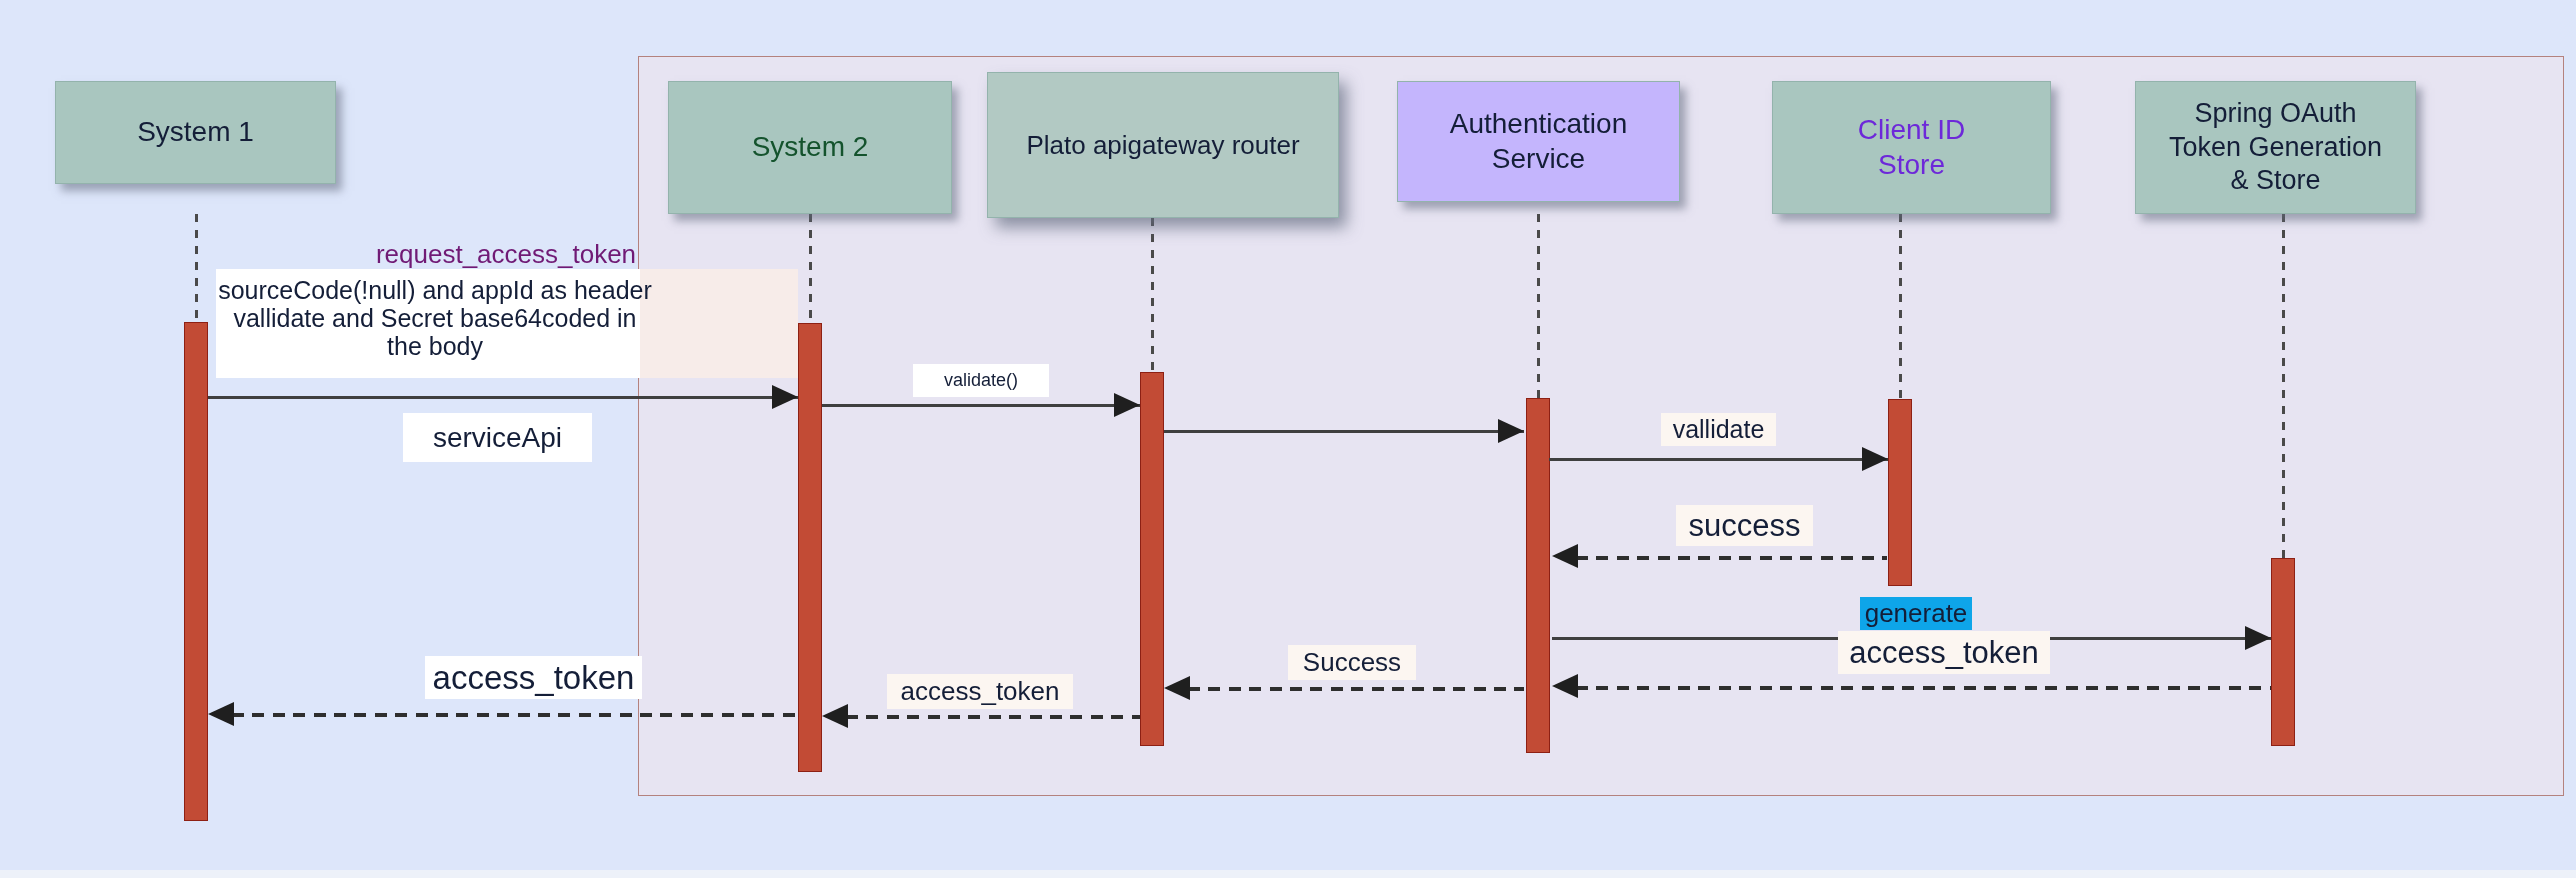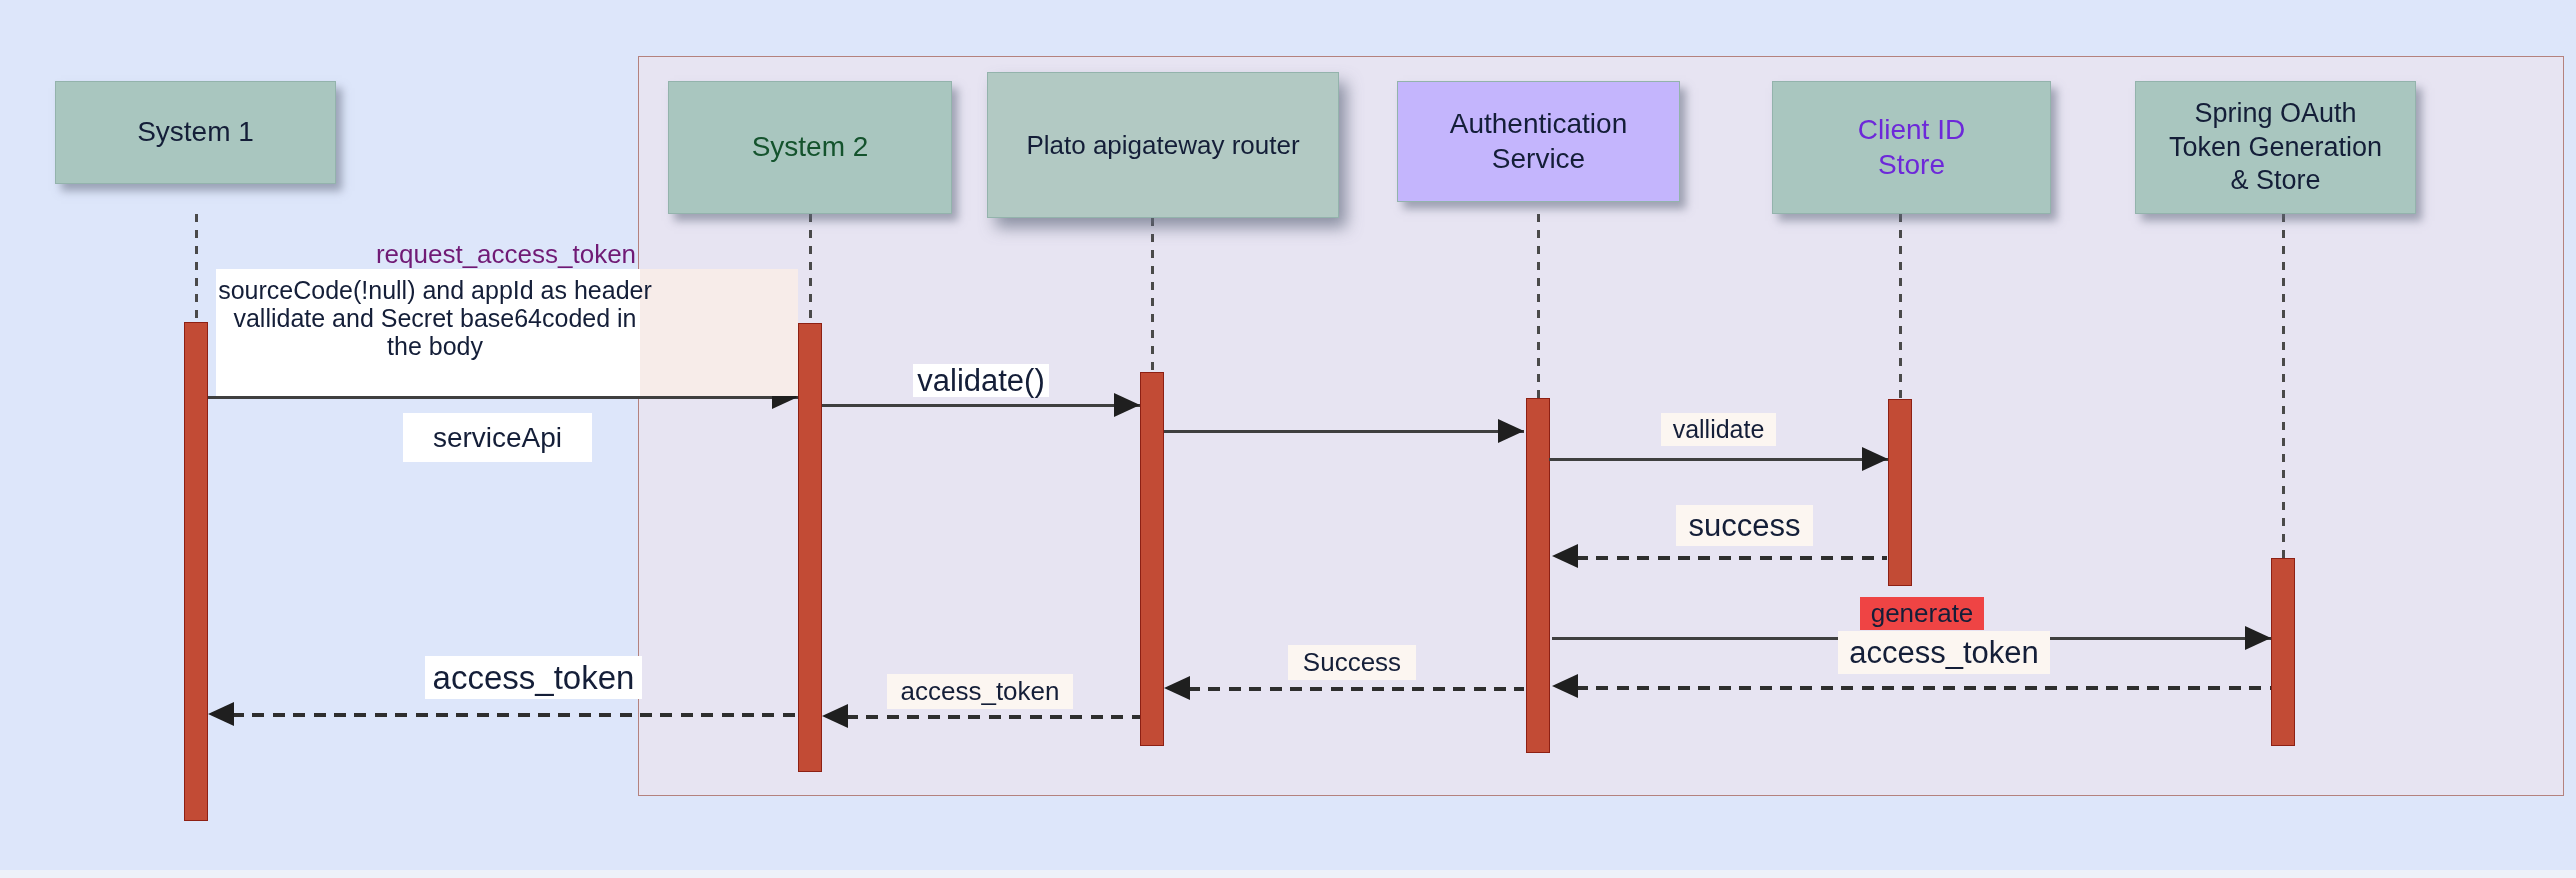--- a/index.html
+++ b/index.html
@@ -54,46 +54,46 @@
     <div class="actor-box" style="left: 2135px; top: 81px; width: 281px; height: 133px; background: rgb(169, 198, 191); border: 0.9px solid rgb(147, 179, 172); box-shadow: rgba(100, 108, 128, 0.55) 5.6px 6.5px 8.4px; color: rgb(20, 30, 56); font-size: 27px;">
       <div>Spring OAuth</div>
       <div>Token Generation</div>
       <div>&amp; Store</div>
     </div>
     <div class="activation" style="left: 2271px; top: 558px; width: 24px; height: 188px; background: rgb(194, 75, 53); border: 1.9px solid rgb(141, 32, 20);"></div>
     <div class="msg-line" style="left: 208px; top: 396px; width: 590px; height: 2.8px; background: rgb(63, 63, 63);"></div>
     <div class="arrow-head" style="border-top: 12px solid transparent; border-bottom: 12px solid transparent; left: 772px; top: 385px; border-left: 26px solid rgb(31, 31, 31);"></div>
     <div class="msg-line" style="left: 822px; top: 404px; width: 318px; height: 2.8px; background: rgb(63, 63, 63);"></div>
     <div class="arrow-head" style="border-top: 12px solid transparent; border-bottom: 12px solid transparent; left: 1114px; top: 393px; border-left: 26px solid rgb(31, 31, 31);"></div>
-    <div class="msg-label" style="left: 913px; top: 364px; width: 136px; height: 33px; background: rgb(255, 255, 255); color: rgb(20, 30, 56); font-size: 31px;">validate()</div>
+    <div class="msg-label" style="left: 913px; top: 364px; width: 136px; height: 33px; background: rgb(255, 255, 255); color: rgb(20, 30, 56); font-size: 18px;">validate()</div>
     <div class="msg-line" style="left: 1164px; top: 430px; width: 360px; height: 2.8px; background: rgb(63, 63, 63);"></div>
     <div class="arrow-head" style="border-top: 12px solid transparent; border-bottom: 12px solid transparent; left: 1498px; top: 419px; border-left: 26px solid rgb(31, 31, 31);"></div>
     <div class="msg-line" style="left: 1549px; top: 458px; width: 339px; height: 2.8px; background: rgb(63, 63, 63);"></div>
     <div class="arrow-head" style="border-top: 12px solid transparent; border-bottom: 12px solid transparent; left: 1862px; top: 447px; border-left: 26px solid rgb(31, 31, 31);"></div>
     <div class="msg-label" style="left: 1661px; top: 413px; width: 115px; height: 33px; background: rgb(252, 246, 241); color: rgb(20, 30, 56); font-size: 25px;">vallidate</div>
     <div class="msg-line" style="left: 1576px; top: 556px; width: 311px; height: 3.7px; background: repeating-linear-gradient(90deg, rgb(46, 46, 46) 0px, rgb(46, 46, 46) 12px, transparent 12px, transparent 20.4px);"></div>
     <div class="arrow-head" style="border-top: 12px solid transparent; border-bottom: 12px solid transparent; left: 1552px; top: 544px; border-right: 26px solid rgb(31, 31, 31);"></div>
     <div class="msg-label" style="left: 1676px; top: 505px; width: 137px; height: 41px; background: rgb(252, 246, 241); color: rgb(20, 30, 56); font-size: 31px;">success</div>
     <div class="msg-line" style="left: 1552px; top: 637px; width: 719px; height: 2.8px; background: rgb(63, 63, 63);"></div>
     <div class="arrow-head" style="border-top: 12px solid transparent; border-bottom: 12px solid transparent; left: 2245px; top: 626px; border-left: 26px solid rgb(31, 31, 31);"></div>
-    <div class="msg-label" style="left: 1860px; top: 597px; width: 124px; height: 33px; background: #ef4444; color: rgb(20, 30, 56); font-size: 26px;">generate</div>
+    <div class="msg-label" style="left: 1860px; top: 597px; width: 112px; height: 33px; background: #0ea5e9; color: rgb(20, 30, 56); font-size: 26px;">generate</div>
     <div class="msg-label" style="left: 1838px; top: 631px; width: 212px; height: 43px; background: rgb(252, 246, 241); color: rgb(20, 30, 56); font-size: 31px;">access_token</div>
     <div class="msg-line" style="left: 1576px; top: 686px; width: 695px; height: 3.7px; background: repeating-linear-gradient(90deg, rgb(46, 46, 46) 0px, rgb(46, 46, 46) 12px, transparent 12px, transparent 20.4px);"></div>
     <div class="arrow-head" style="border-top: 12px solid transparent; border-bottom: 12px solid transparent; left: 1552px; top: 674px; border-right: 26px solid rgb(31, 31, 31);"></div>
     <div class="msg-line" style="left: 1188px; top: 687px; width: 336px; height: 3.7px; background: repeating-linear-gradient(90deg, rgb(46, 46, 46) 0px, rgb(46, 46, 46) 12px, transparent 12px, transparent 20.4px);"></div>
     <div class="arrow-head" style="border-top: 12px solid transparent; border-bottom: 12px solid transparent; left: 1164px; top: 676px; border-right: 26px solid rgb(31, 31, 31);"></div>
     <div class="msg-label" style="left: 1288px; top: 645px; width: 128px; height: 35px; background: rgb(252, 246, 241); color: rgb(20, 30, 56); font-size: 26px;">Success</div>
     <div class="msg-line" style="left: 846px; top: 715px; width: 294px; height: 3.7px; background: repeating-linear-gradient(90deg, rgb(46, 46, 46) 0px, rgb(46, 46, 46) 12px, transparent 12px, transparent 20.4px);"></div>
     <div class="arrow-head" style="border-top: 12px solid transparent; border-bottom: 12px solid transparent; left: 822px; top: 704px; border-right: 26px solid rgb(31, 31, 31);"></div>
     <div class="msg-label" style="left: 887px; top: 674px; width: 186px; height: 35px; background: rgb(252, 246, 241); color: rgb(20, 30, 56); font-size: 26px;">access_token</div>
     <div class="msg-line" style="left: 232px; top: 713px; width: 566px; height: 3.7px; background: repeating-linear-gradient(90deg, rgb(46, 46, 46) 0px, rgb(46, 46, 46) 12px, transparent 12px, transparent 20.4px);"></div>
     <div class="arrow-head" style="border-top: 12px solid transparent; border-bottom: 12px solid transparent; left: 208px; top: 702px; border-right: 26px solid rgb(31, 31, 31);"></div>
     <div class="msg-label" style="left: 425px; top: 656px; width: 217px; height: 43px; background: rgb(255, 255, 255); color: rgb(20, 30, 56); font-size: 33px;">access_token</div>
     <div class="msg-label" style="left: 348px; top: 238px; width: 316px; height: 33px; font-size: 26px; color: #701a75;">request_access_token</div>
-    <div class="abs" style="left: 216px; top: 269px; width: 582px; height: 127px; background: linear-gradient(90deg, rgb(255, 255, 255) 0px, rgb(255, 255, 255) 72.9%, rgb(247, 236, 233) 72.9%, rgb(247, 236, 233) 100%);">
+    <div class="abs" style="left: 216px; top: 269px; width: 582px; height: 109px; background: linear-gradient(90deg, rgb(255, 255, 255) 0px, rgb(255, 255, 255) 72.9%, rgb(247, 236, 233) 72.9%, rgb(247, 236, 233) 100%);">
       <div class="abs" style="left: 0px; top: 7.4px; width: 438px; text-align: center; font-size: 25px; color: rgb(20, 30, 56);">
         <div class="note-line">sourceCode(!null) and appId as header</div>
         <div class="note-line">vallidate and Secret base64coded in the body</div>
       </div>
     </div>
     <div class="msg-label" style="left: 403px; top: 413px; width: 189px; height: 49px; background: rgb(255, 255, 255); font-size: 28px; color: rgb(20, 30, 56);">serviceApi</div>
   </div>
 
 
 </body></html>

